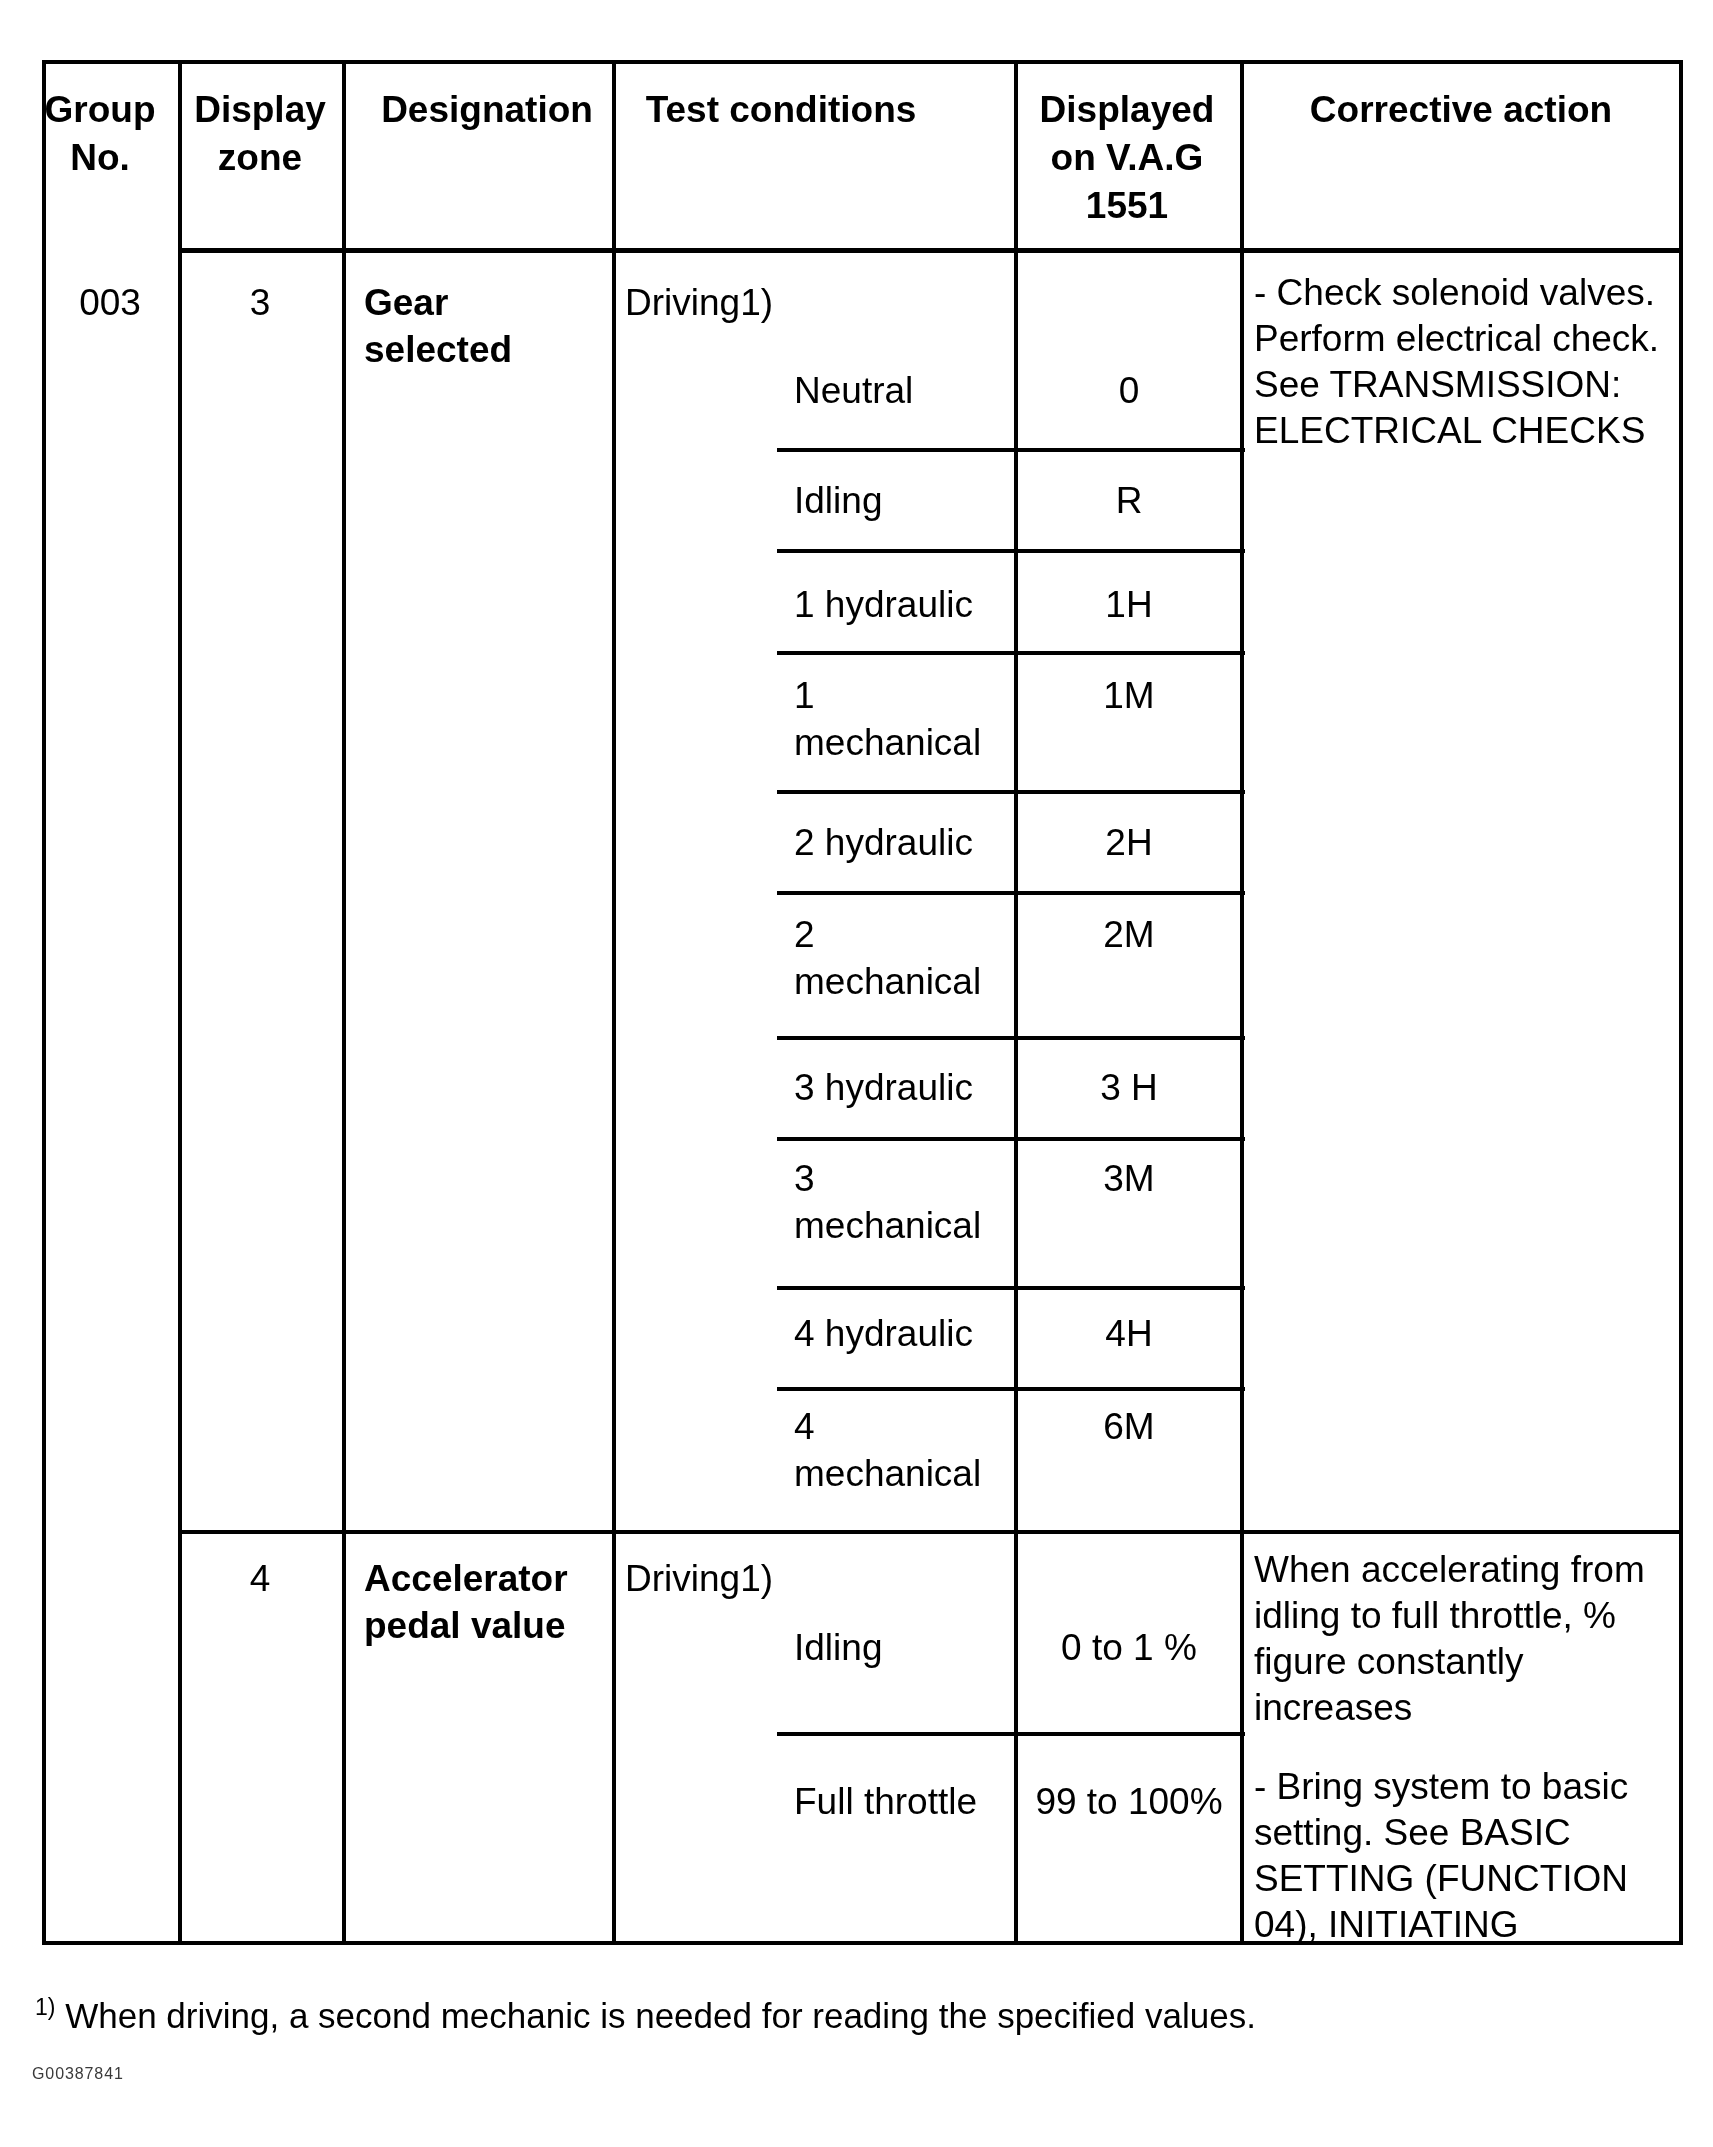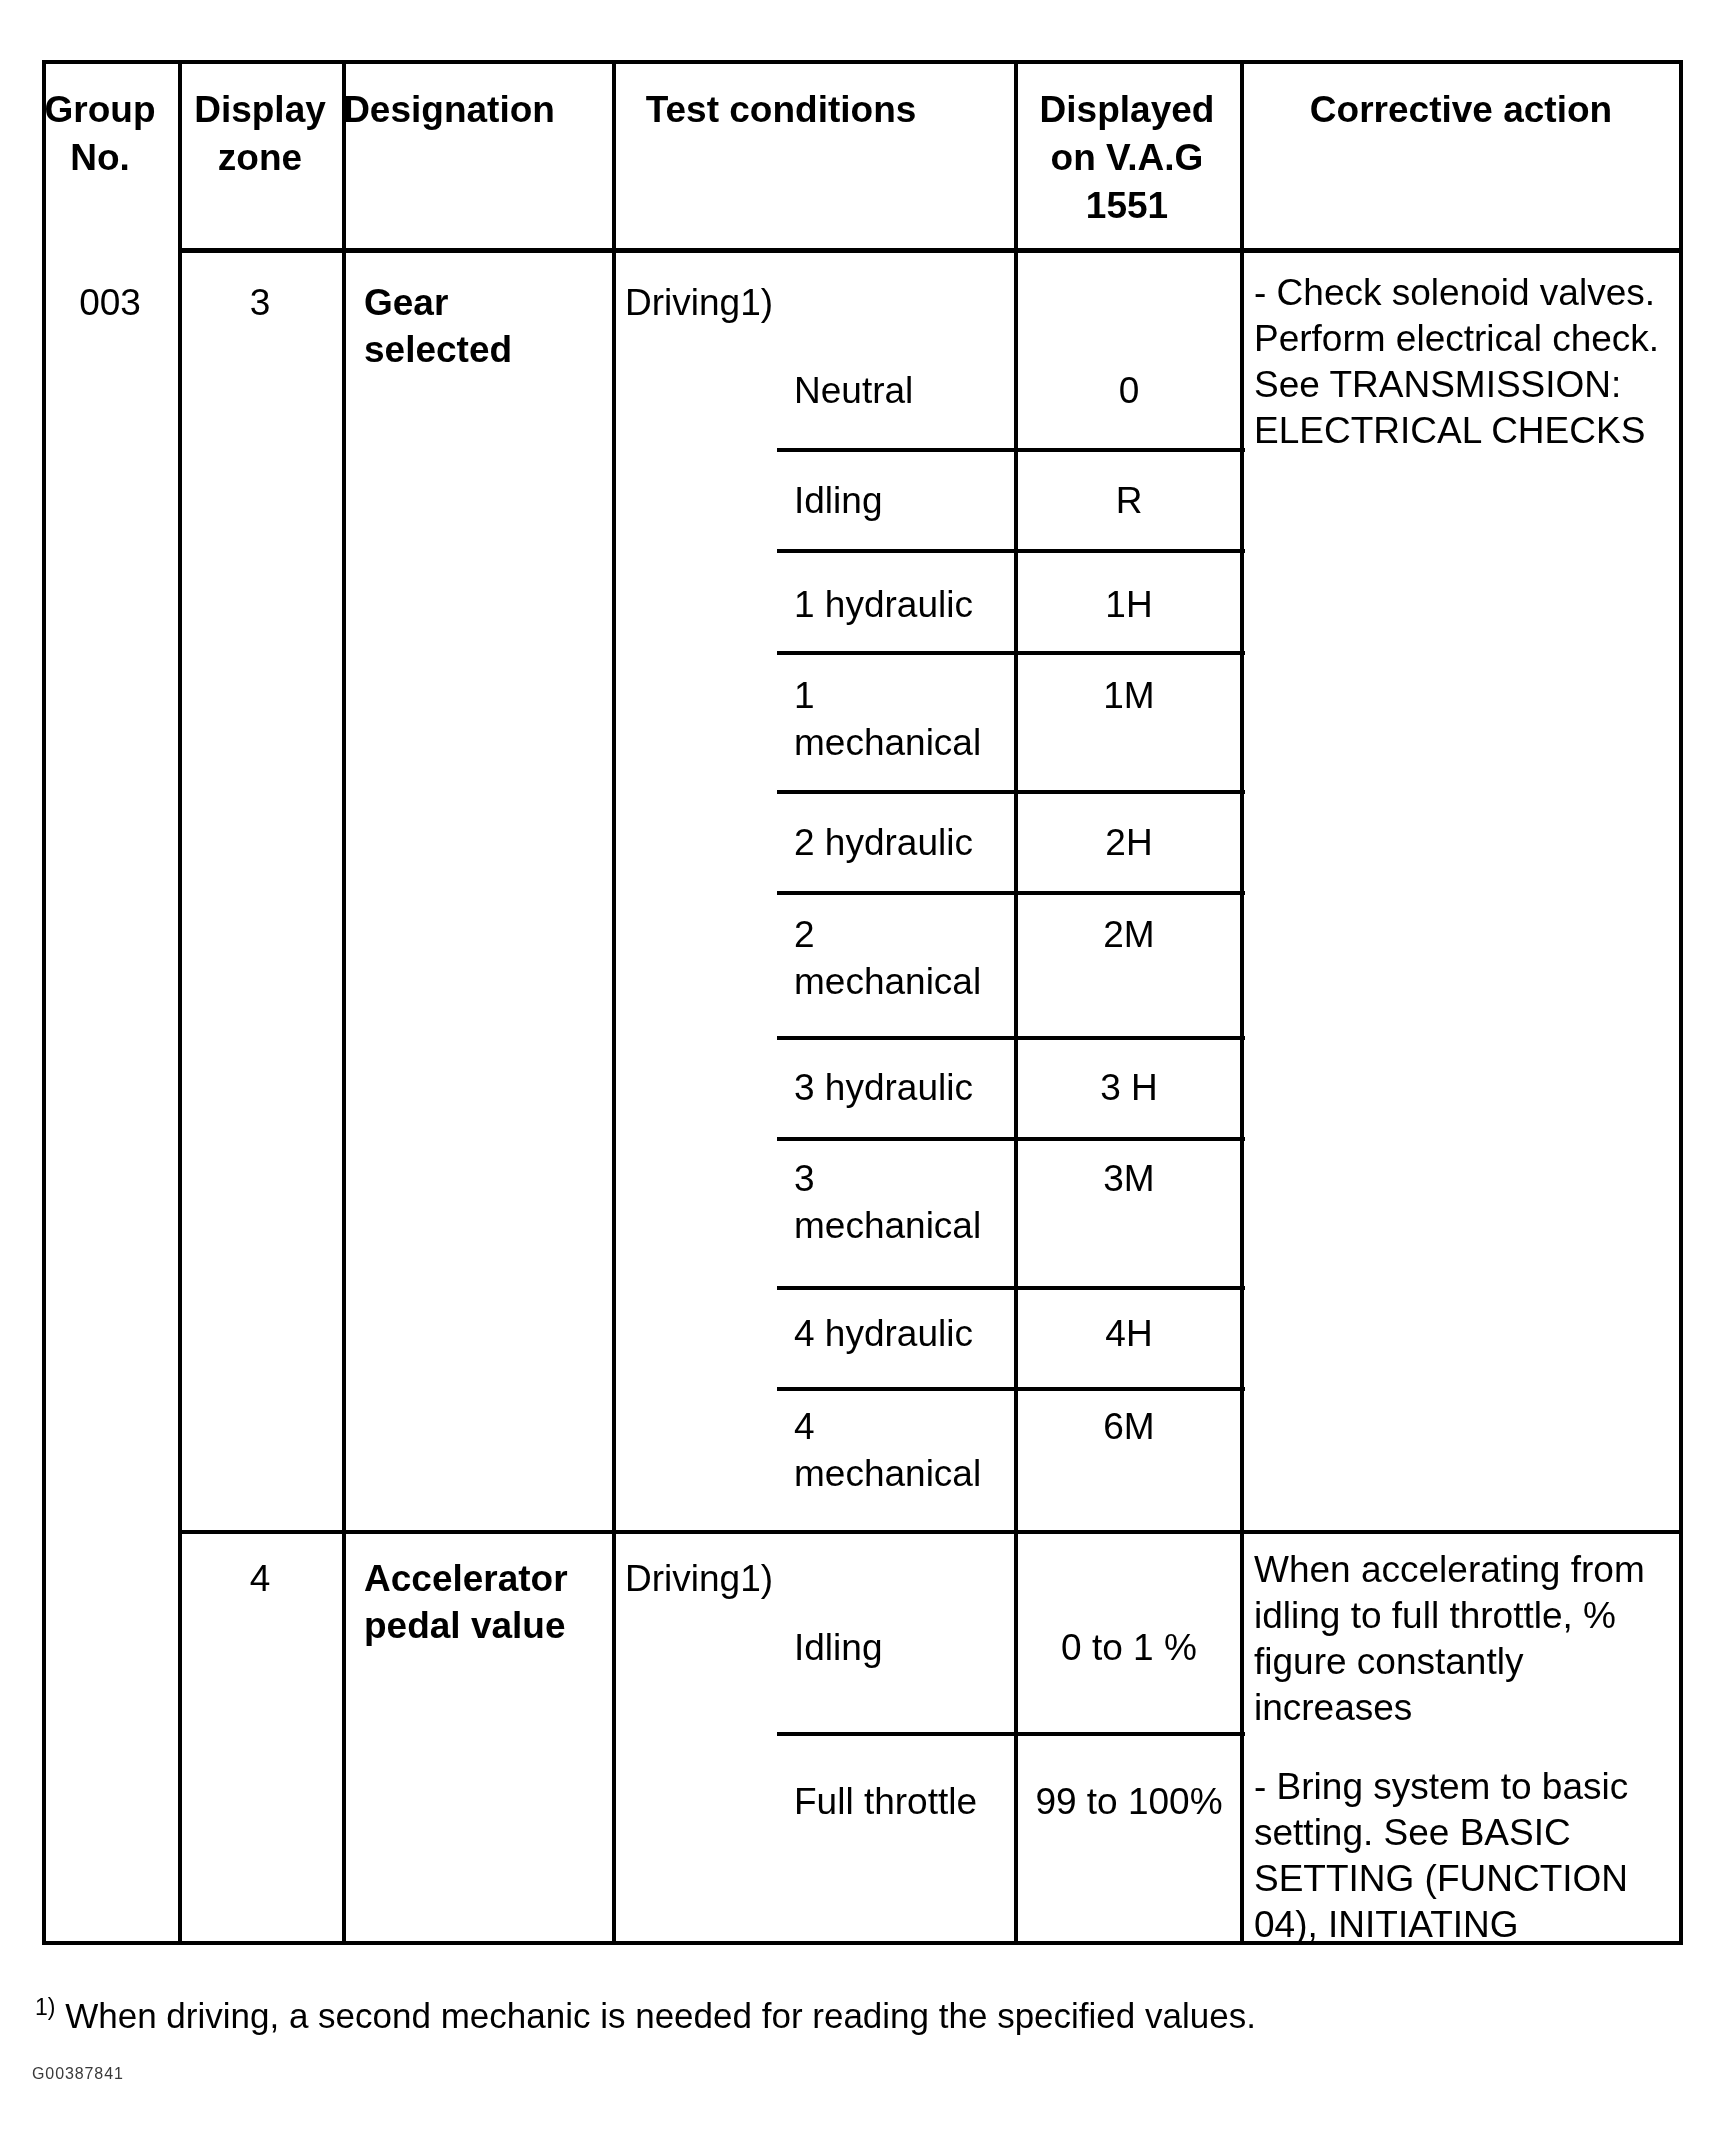--- a/index.html
+++ b/index.html
@@ -46,21 +46,21 @@
   <div class="vline" style="left:1014px;"></div>
   <div class="vline" style="left:1240px;"></div>
 
   <div class="hline" style="left:178px;top:248px;width:1505px;height:5.3px;"></div>
   <div class="hline" style="left:178px;top:1530px;width:1505px;height:4.4px;"></div>
 
   <div class="abs hdr center pre" style="left:42px;top:86px;width:116px;">Group
 No.</div>
   <div class="abs hdr center pre" style="left:178px;top:86px;width:164px;">Display
 zone</div>
-  <div class="abs hdr center" style="left:324px;top:86px;width:250px;">Designation</div>
+  <div class="abs hdr center" style="left:362px;top:86px;width:250px;">Designation</div>
   <div class="abs hdr center" style="left:612px;top:86px;width:338px;">Test conditions</div>
   <div class="abs hdr center pre" style="left:1014px;top:86px;width:226px;">Displayed
 on V.A.G
 1551</div>
   <div class="abs hdr center" style="left:1240px;top:86px;width:442px;">Corrective action</div>
 
   <div class="abs body-text center" style="left:42px;top:279px;width:136px;">003</div>
   <div class="abs body-text center" style="left:178px;top:279px;width:164px;">3</div>
   <div class="abs body-text pre" style="left:364px;top:279px;width:233px;">Gear
 selected</div>

